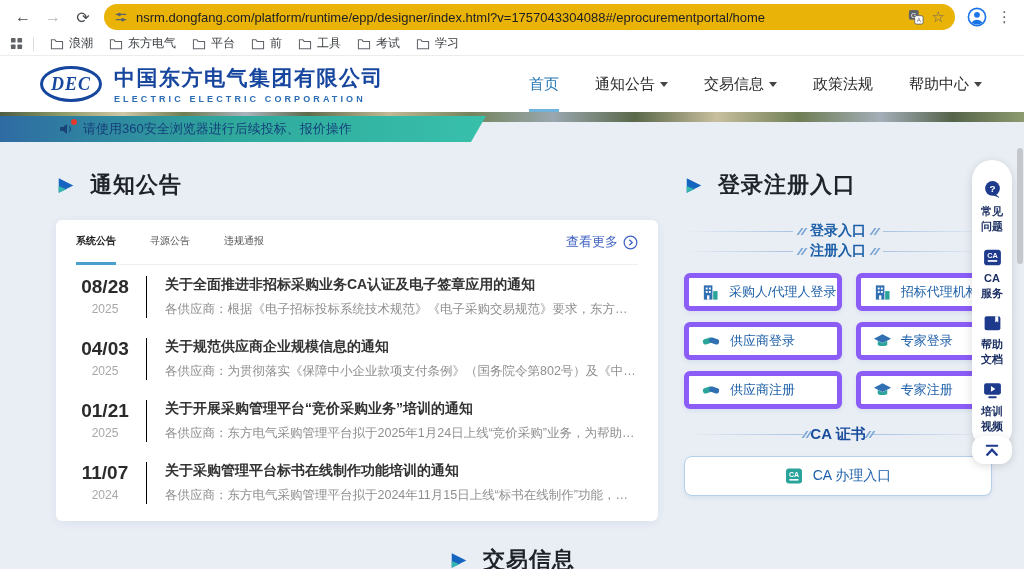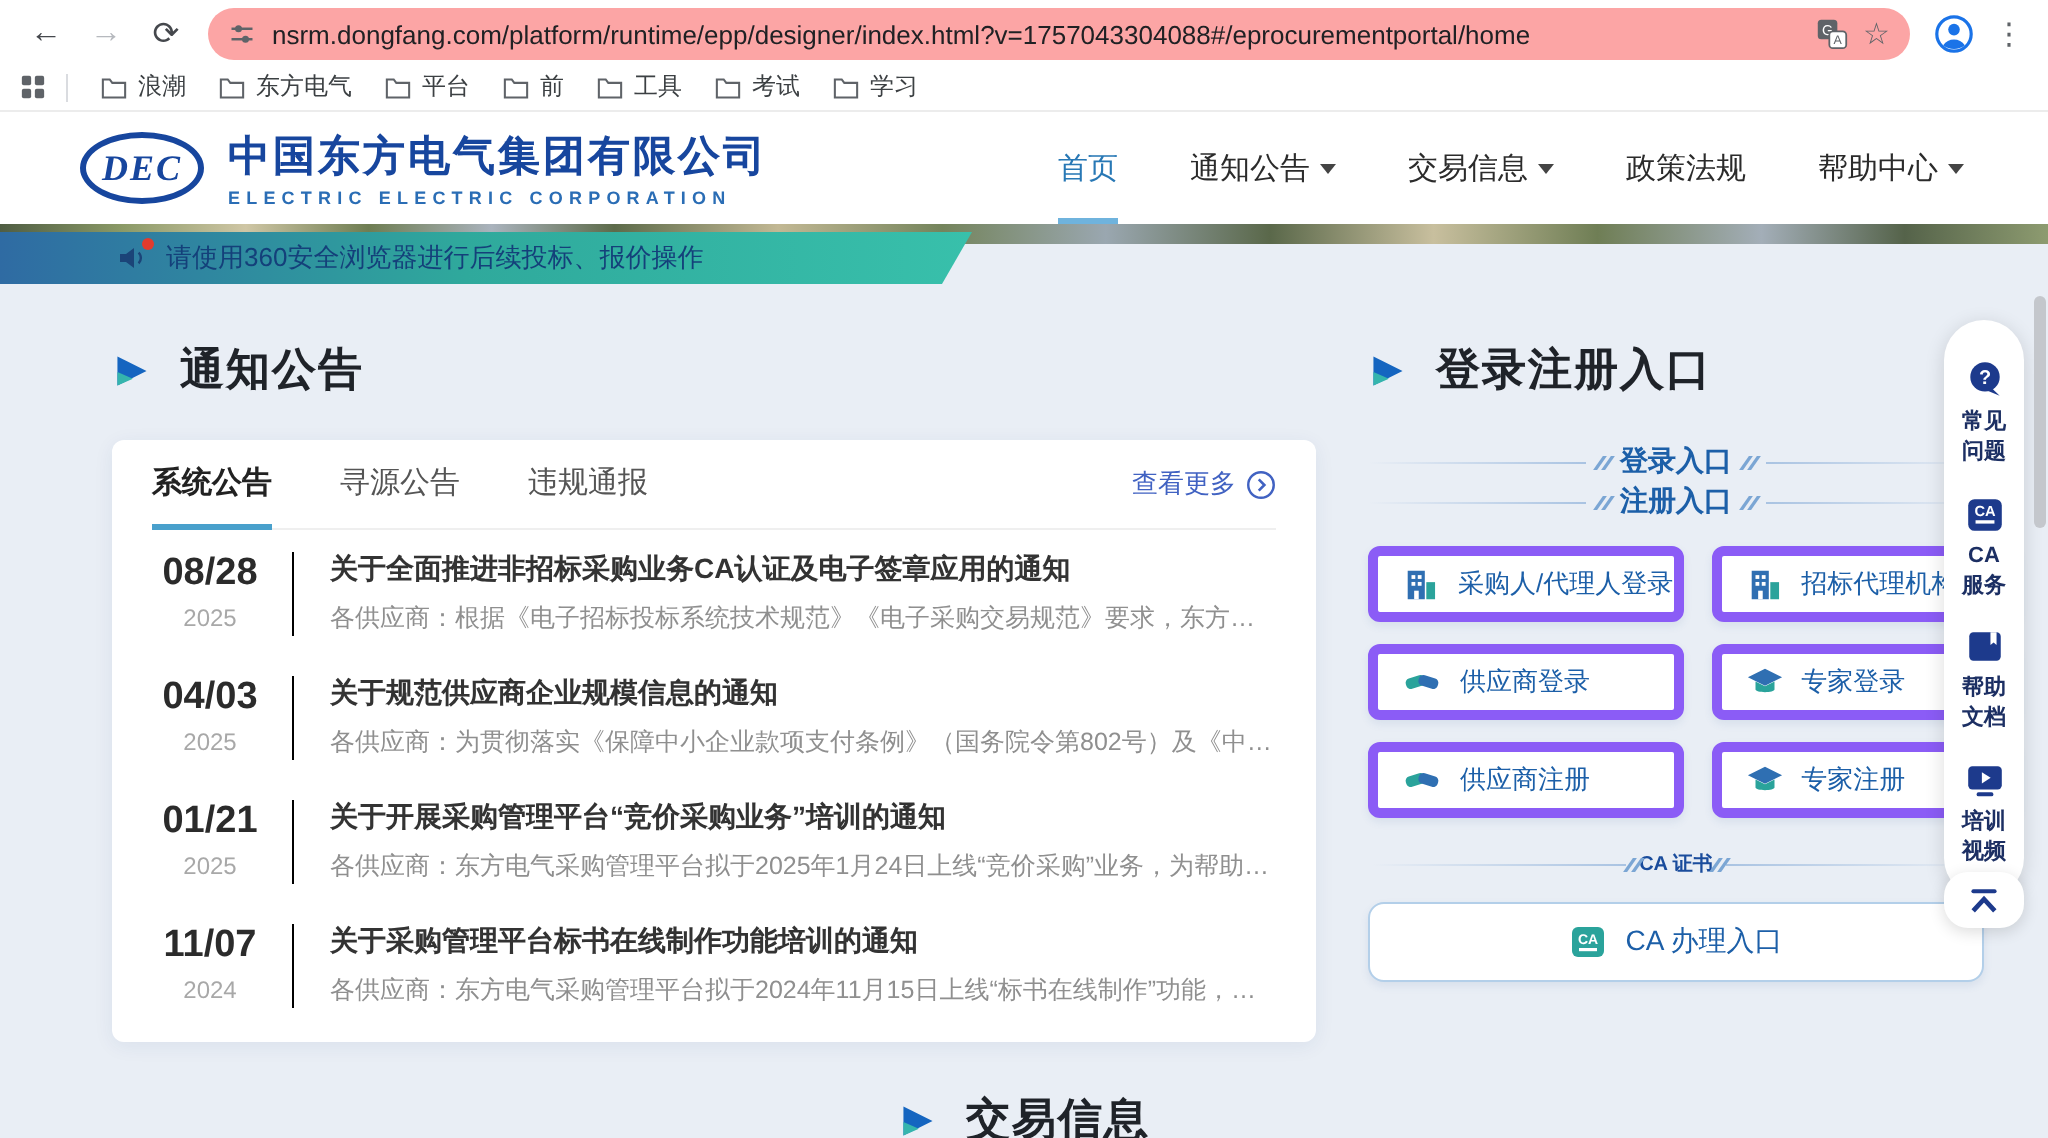--- a/index.html
+++ b/index.html
@@ -4,21 +4,21 @@
 <style>
   * { margin:0; padding:0; box-sizing:border-box; }
   body { font-family:"Liberation Sans","DejaVu Sans",sans-serif; }
   .page { position:relative; width:1024px; height:569px; overflow:hidden; background:#e9eef5; }
 
   
   .chrome-top { height:34px; background:#fff; display:flex; align-items:center; padding:0 10px; gap:4px; }
   .nav-ico { width:26px; height:26px; display:flex; align-items:center; justify-content:center;
              font-size:16px; color:#45484d; border-radius:50%; cursor:pointer; }
   .nav-ico.disabled { color:#b6b9be; }
-  .omnibox { flex:1; height:26px; background:#fca5a5; border-radius:14px; margin:0 8px 0 4px;
+  .omnibox { flex:1; height:26px; background:#eab308; border-radius:14px; margin:0 8px 0 4px;
              display:flex; align-items:center; padding:0 10px; gap:8px; font-size:13px; color:#202124; }
   .omnibox .url-text { flex:1; white-space:nowrap; overflow:hidden; }
   .chrome-right { display:flex; align-items:center; gap:10px; padding-right:2px; }
   .star { font-size:15px; color:#5f6368; }
   .kebab { font-size:15px; color:#5f6368; letter-spacing:0; }
 
   .bookmarks { height:22px; background:#fff; display:flex; align-items:center; gap:4px; padding:0 10px 2px;
                border-bottom:1px solid #ececec; }
   .bm-sep { width:1px; height:14px; background:#dadce0; margin:0 6px; }
   .bm-item { display:flex; align-items:center; gap:5px; font-size:12px; color:#3c4043; padding:2px 6px;
@@ -56,21 +56,21 @@
   .content { display:flex; padding:48px 14px 0 56px; }
   .col-left { width:602px; flex:none; }
   .col-right { width:308px; flex:none; margin-left:26px; }
 
   .sec-heading { display:flex; align-items:center; gap:14px; font-size:22px; font-weight:bold;
                  color:#1f2329; letter-spacing:1px; }
 
   .notice-card { margin-top:20px; background:#fff; border-radius:6px; padding:0 20px 8px;
                  box-shadow:0 2px 10px rgba(30,60,120,.07); }
   .tabs-row { height:45px; display:flex; gap:34px; border-bottom:1px solid #efefef; }
-  .tab { display:flex; align-items:center; font-size:15px; color:#555; cursor:pointer;
+  .tab { display:flex; align-items:center; font-size:10px; color:#555; cursor:pointer;
          border-bottom:3px solid transparent; margin-bottom:-1px; }
   .tab.active { color:#222; font-weight:bold; border-bottom-color:#49a0cc; }
   .view-more { margin-left:auto; display:flex; align-items:center; gap:5px; color:#4162c2;
                font-size:13px; cursor:pointer; }
 
   .notice-item { display:flex; padding:11px 0 9px; cursor:pointer; }
   .date-block { width:58px; flex:none; text-align:center; }
   .date { font-size:19px; font-weight:600; color:#2b2b2b; }
   .year { font-size:12px; color:#a8a8a8; margin-top:4px; }
   .item-body { flex:1; min-width:0; border-left:1px solid #000000; padding-left:18px; margin-left:12px; }
@@ -399,21 +399,21 @@
                 <polygon points="10,1 19,5.5 10,10 1,5.5" fill="#2f6fb2"></polygon>
                 <path d="M5 7.8v4.2c0 1.8 10 1.8 10 0V7.8l-5 2.5z" fill="#2aa39b"></path>
               </svg>
             <span>专家注册</span>
           </div>
         </div>
 
         <div class="ca-divider">
           <span class="g-line left" style="flex:2;"></span>
             <span class="g-sl"></span>
-          <span class="g-text" style="font-size:10px; color:#1a4c9c;">CA 证书</span>
+          <span class="g-text" style="font-size:15px; color:#1a4c9c;">CA 证书</span>
           <span class="g-sl"></span>
             <span class="g-line right" style="flex:2;"></span>
         </div>
 
         <div class="ca-btn">
           <svg width="18" height="18" viewBox="0 0 18 18">
               <rect x="1" y="1.5" width="16" height="15" rx="3" fill="#2aa39b"></rect>
               <text x="9" y="9.8" font-size="7" fill="#fff" text-anchor="middle" font-weight="bold" font-family="Liberation Sans,sans-serif">CA</text>
               <rect x="4.5" y="12" width="9" height="1.6" fill="#fff"></rect>
             </svg>

